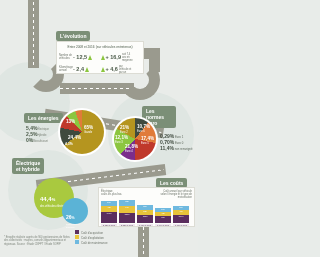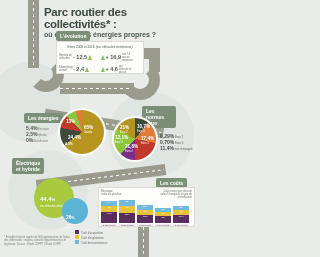--- a/index.html
+++ b/index.html
@@ -100,24 +100,20 @@
     <div class="road h" style="left:44px; top:118px; width:120px; transform:rotate(9deg);"></div>
     <div class="roadline h" style="left:46px; top:123px; width:116px; transform:rotate(9deg);"></div>
 
     <div class="road h" style="left:36px; top:172px; width:130px; transform:rotate(-7deg);"></div>
     <div class="roadline h" style="left:38px; top:177px; width:126px; transform:rotate(-7deg);"></div>
 
     <div class="road v" style="left:138px; top:215px; height:46px;"></div>
     <div class="roadline" style="left:143px; top:215px; height:44px;"></div>
   </div>
 
-  <div class="title">
-    <h1>Parc routier des collectivités* :</h1>
-    <h2>où en sont les énergies propres ?</h2>
-  </div>
 
   <div class="tag" style="left:56px; top:31px;">L'évolution</div>
 
   <div class="card" id="evo">
     <div class="eh">
       <span>Entre 2008 et 2016</span>
       <span>(sur véhicules entretenus)</span>
     </div>
 
     <div class="evorow">

